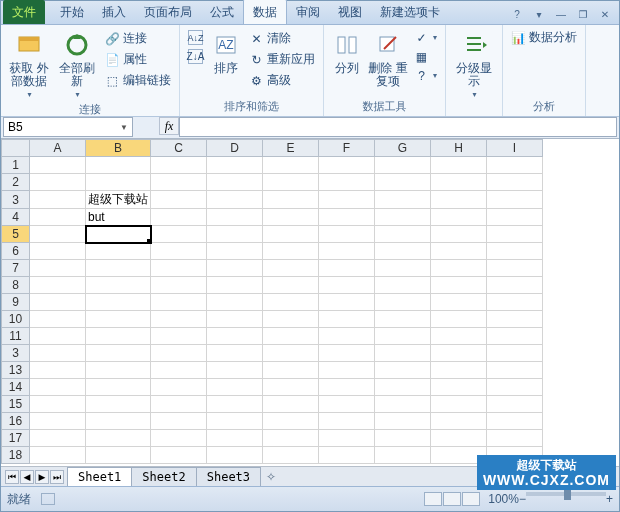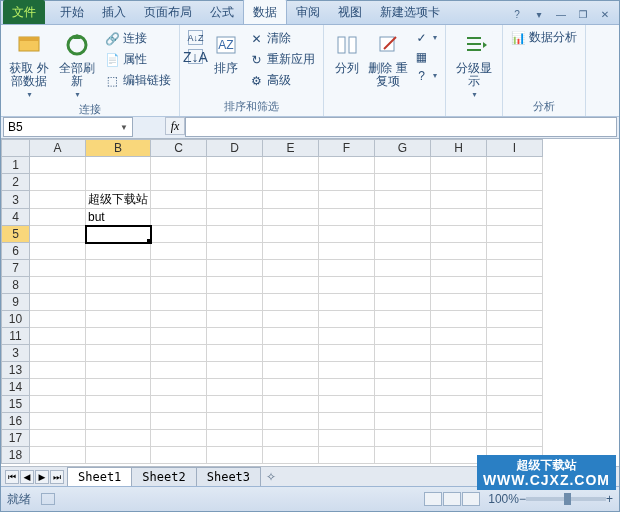--- a/index.html
+++ b/index.html
@@ -20,21 +20,21 @@
 .bigbtn{display:flex;flex-direction:column;align-items:center;width:44px;padding-top:2px;cursor:pointer;color:#2b4e77;text-align:center;line-height:13px}
 .bigbtn .ico{width:30px;height:30px;margin-bottom:2px;display:flex;align-items:center;justify-content:center}
 .smallcol{display:flex;flex-direction:column;gap:2px;padding-top:1px}
 .smallbtn{display:flex;align-items:center;gap:3px;padding:1px 2px;cursor:pointer;color:#2b4e77;white-space:nowrap}
 .smallbtn .sico{width:15px;height:15px;display:inline-flex;align-items:center;justify-content:center}
 .dd{font-size:8px;color:#4a6a8e;margin-left:1px}
 
 .fbar{height:22px;background:#e7eef7;border-bottom:1px solid #abb8c8;display:flex;align-items:flex-start}
 .namebox{width:130px;height:20px;background:#fff;border:1px solid #9cacc0;margin:0 2px;display:flex;align-items:center;padding:0 4px;font-family:Consolas,monospace}
 .namebox .nbdd{margin-left:auto;font-size:8px;color:#555}
-.fxbtn{width:20px;height:18px;border:1px solid #b7c2d2;background:#eef2f7;margin-left:30px;text-align:center;font-style:italic;font-family:serif;line-height:16px;cursor:pointer}
+.fxbtn{width:20px;height:18px;border:1px solid #b7c2d2;background:#eef2f7;margin-left:24px;text-align:center;font-style:italic;font-family:serif;line-height:16px;cursor:pointer}
 .formula{flex:1;height:20px;background:#fff;border:1px solid #9cacc0;margin:0 2px 0 0}
 
 .sheet{flex:1;background:#fff;overflow:hidden;position:relative;display:flex;flex-direction:column}
 .gridwrap{flex:1;overflow:hidden}
 table{border-collapse:collapse;table-layout:fixed}
 th,td{border:1px solid #d4d4d4;height:17px;font-weight:normal;font-family:SimSun,sans-serif;font-size:12px;padding:0 2px;text-align:left;white-space:nowrap;overflow:hidden}
 th{background:#e7ecf2;text-align:center;color:#333;border-color:#b6bfca}
 th.rowh{width:28px;text-align:center}
 th.colh{width:56px}
 th.colh.sel{background:#f9d77b}
@@ -45,21 +45,21 @@
 .stab-row{height:20px;background:#e3e9f1;border-top:1px solid #b6bfca;display:flex;align-items:center;font-size:11px}
 .stab-nav{display:flex;gap:1px;padding:0 4px}
 .stab-nav span{width:14px;height:14px;border:1px solid #a9b6c7;background:#eef2f7;text-align:center;line-height:12px;font-size:9px;cursor:pointer}
 .stab{padding:2px 10px;background:#fff;border:1px solid #9faec1;border-bottom:none;margin-left:-1px;cursor:pointer;font-family:Consolas,monospace}
 .stab.inactive{background:#dfe6ef}
 .stab-add{width:20px;text-align:center;cursor:pointer;color:#6a7d93}
 
 .status{height:20px;background:linear-gradient(#e0e9f4,#cfdced);border-top:1px solid #9db6d4;display:flex;align-items:center;padding:12px 6px;color:#3a5a7d;font-size:11px}
 .status .views{margin-left:auto;display:flex;gap:1px}
 .status .views span{width:18px;height:14px;border:1px solid #9bb0c8;background:#eef2f7;cursor:pointer}
-.zoom{margin-left:8px;display:flex;align-items:center;}
+.zoom{margin-left:8px;display:flex;align-items:flex-start;}
 .ztrack{width:80px;height:4px;background:#b9c8da;position:relative}
 .zthumb{width:7px;height:12px;background:#6e8cab;position:absolute;left:38px;top:-4px}
 
 .wm{position:absolute;right:4px;bottom:22px;background:#2a7fc4;color:#fff;padding:2px 6px;font-size:14px;font-weight:bold;text-align:center;line-height:15px}
 .wm small{display:block;font-size:14px;font-weight:bold;letter-spacing:1px}
 
 svg{display:block}
 </style>
 </head>
 <body>
@@ -129,21 +129,21 @@
    <div class="glabel">连接</div>
   </div>
 
   <div class="group">
    <div class="gbody">
     <div class="smallcol">
      <div class="smallbtn">
               <span class="sico" style="border:1px solid #9cb2cc;padding:1px 3px;font-size:9px">A↓Z</span>
             </div>
      <div class="smallbtn">
-              <span class="sico" style="border:1px solid #9cb2cc;padding:1px 3px;font-size:14px">Z↓A</span>
+              <span class="sico" style="border:1px solid #9cb2cc;padding:1px 3px;font-size:10px">Z↓A</span>
             </div>
     </div>
     <div class="bigbtn" style="width:34px">
      <span class="ico">
               <svg width="24" height="24">
                 <rect x="3" y="4" width="18" height="16" fill="#fff" stroke="#7a9ab8"></rect>
                 <text x="12" y="16" font-size="10" text-anchor="middle" fill="#3a6aa8">AZ</text>
               </svg>
             </span>
      <span>排序</span>
@@ -194,20 +194,21 @@
             </div>
      <div class="smallbtn">
               <span class="sico">▦</span>
             </div>
      <div class="smallbtn">
               <span class="sico">?</span>
               <span class="dd">▾</span>
             </div>
     </div>
    </div>
+   <div class="glabel">数据工具</div>
   </div>
 
   <div class="group">
    <div class="gbody">
     <div class="bigbtn">
      <span class="ico">
               <svg width="26" height="26">
                 <path d="M6 6 L20 6 M6 12 L20 12 M6 18 L20 18" stroke="#3a8a3a" stroke-width="2"></path>
                 <path d="M22 10 L26 13 L22 16 Z" fill="#3a8a3a"></path>
               </svg>

